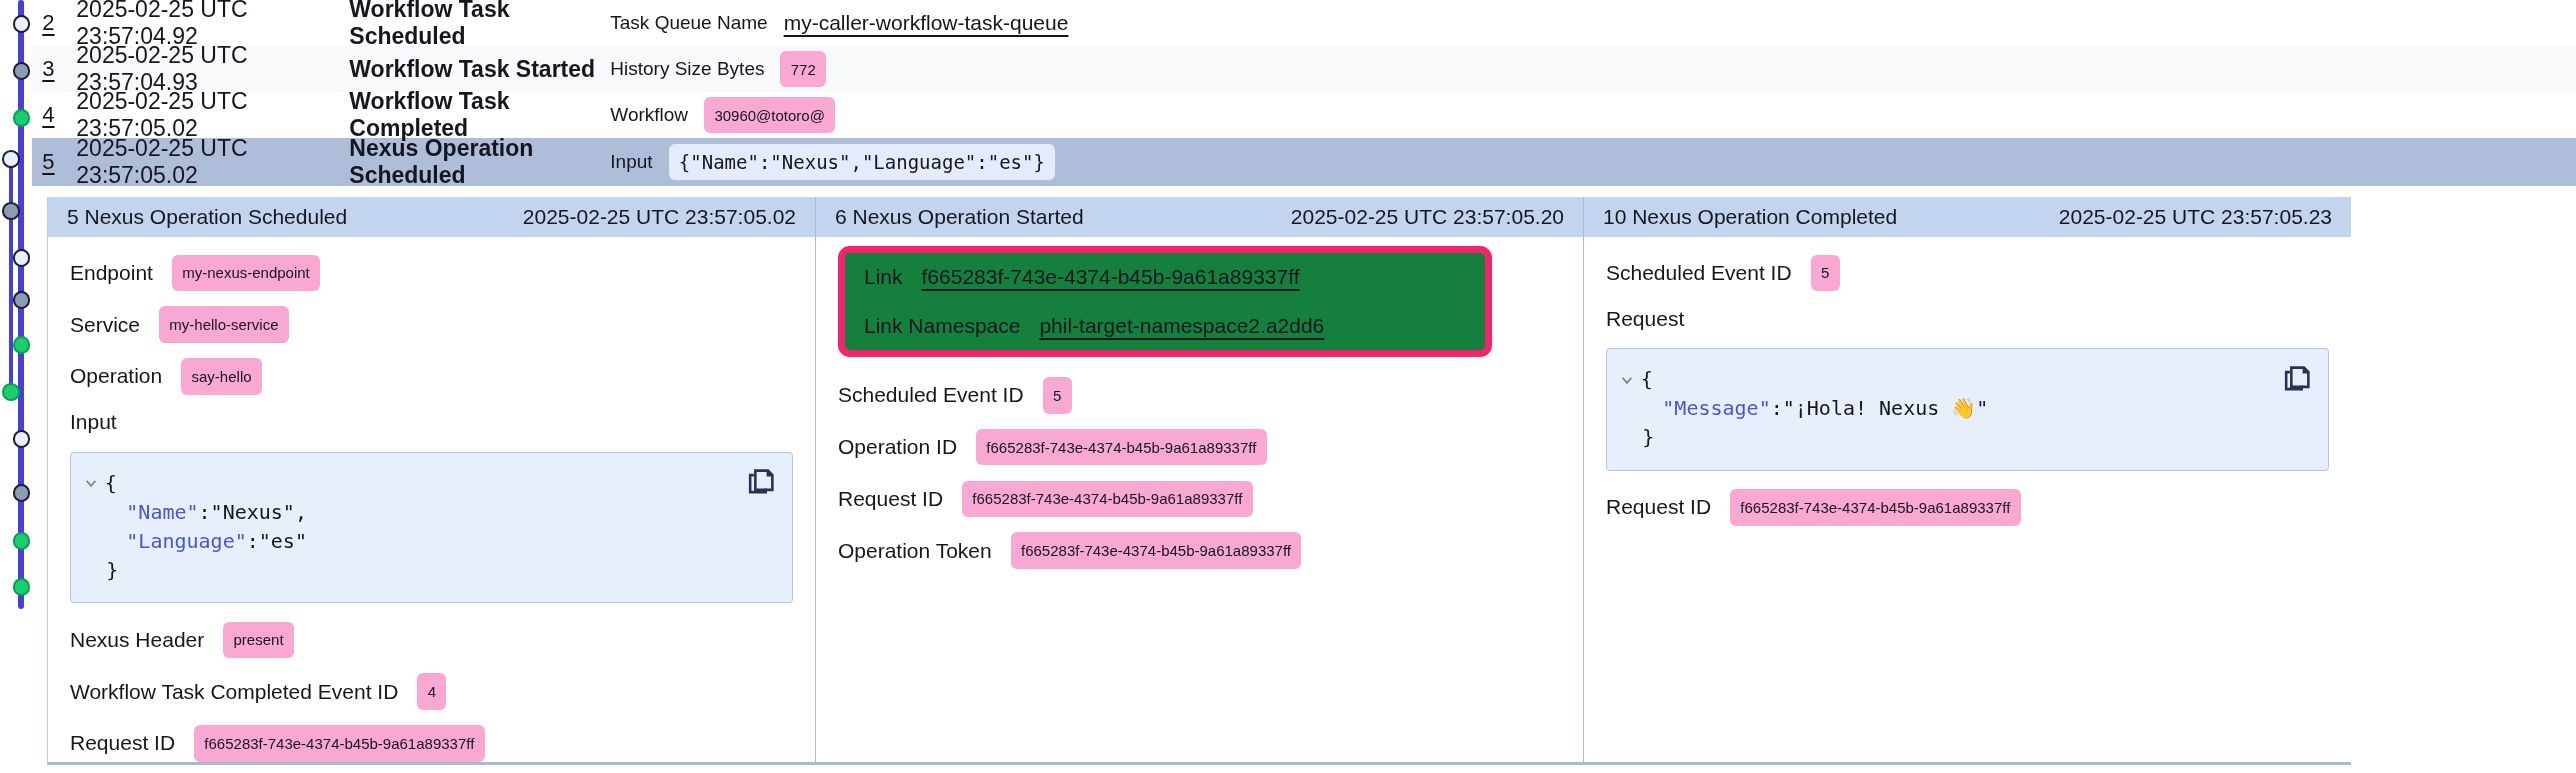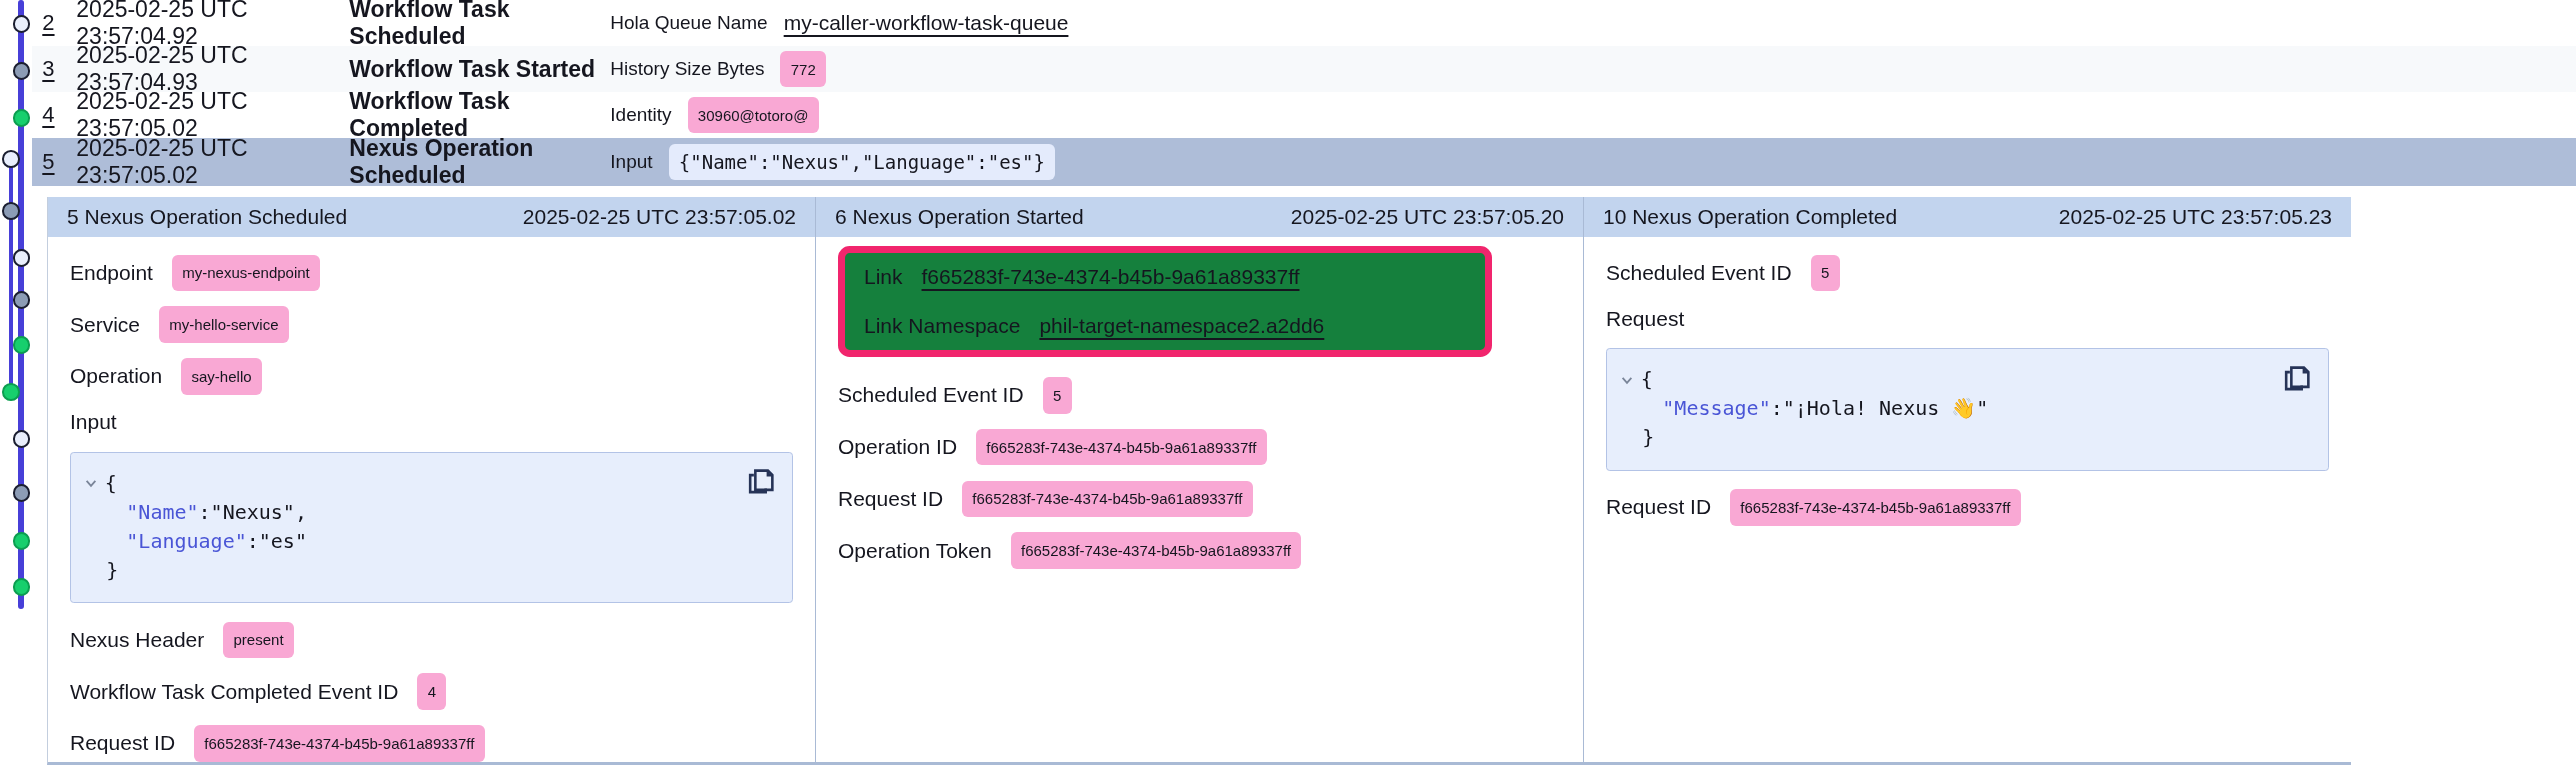--- a/index.html
+++ b/index.html
@@ -74,37 +74,37 @@
     <div class="tl-dot completed" style="left: 12.5px; top: 532px;"></div>
     <div class="tl-dot completed" style="left: 12.5px; top: 578px;"></div>
   </div>
 
 <div class="rows">
 
   <div class="hrow">
     <span class="num">2</span>
     <span class="time">2025-02-25 UTC 23:57:04.92</span>
     <span class="ename">Workflow Task Scheduled</span>
-    <span class="attr">Hola Queue Name</span>
+    <span class="attr">Task Queue Name</span>
     <span class="linkval">my-caller-workflow-task-queue</span>
   </div>
 
   <div class="hrow alt">
     <span class="num">3</span>
     <span class="time">2025-02-25 UTC 23:57:04.93</span>
     <span class="ename">Workflow Task Started</span>
     <span class="attr">History Size Bytes</span>
     <span class="badge">772</span>
   </div>
 
   <div class="hrow">
     <span class="num">4</span>
     <span class="time">2025-02-25 UTC 23:57:05.02</span>
     <span class="ename">Workflow Task Completed</span>
-    <span class="attr">Identity</span>
+    <span class="attr">Workflow</span>
     <span class="badge">30960@totoro@</span>
   </div>
 
   <div class="hrow selected">
     <span class="num">5</span>
     <span class="time">2025-02-25 UTC 23:57:05.02</span>
     <span class="ename">Nexus Operation Scheduled</span>
     <span class="attr">Input</span>
     <span class="badge mono">{"Name":"Nexus","Language":"es"}</span>
   </div>

